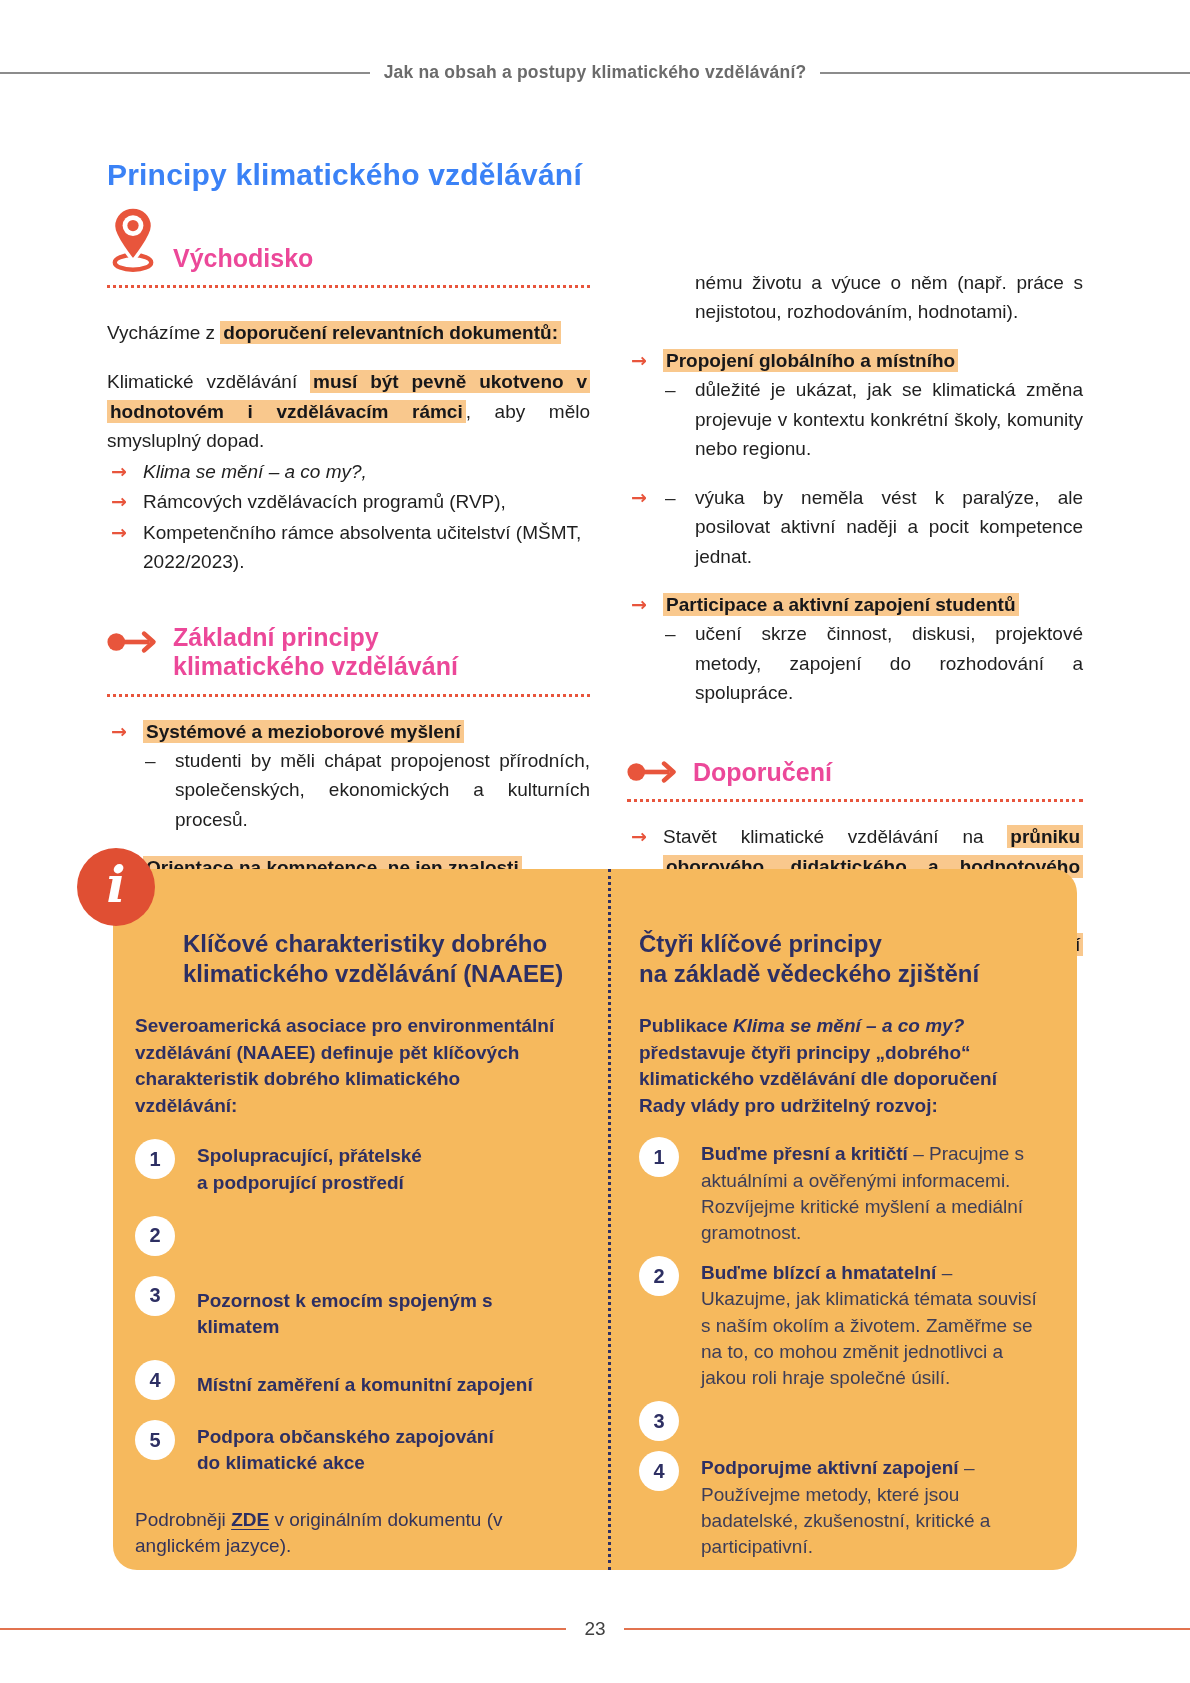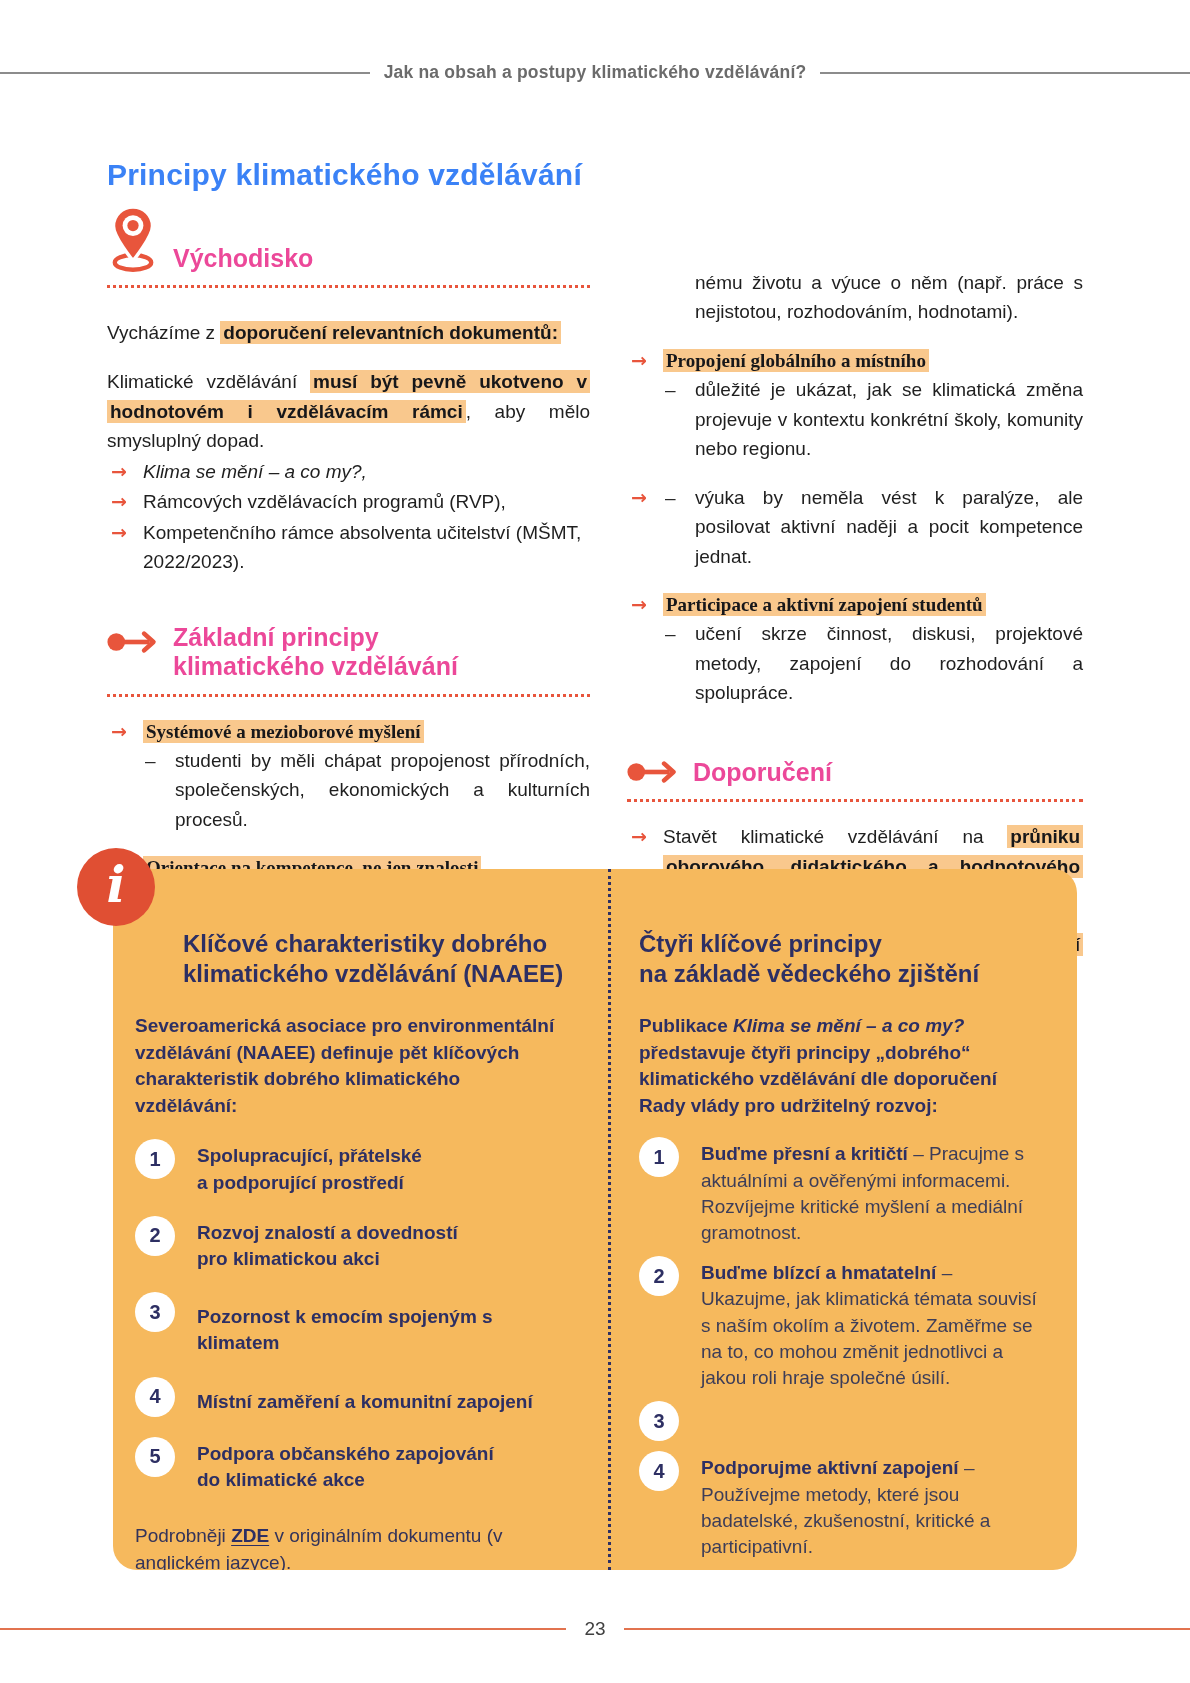--- a/index.html
+++ b/index.html
@@ -49,21 +49,21 @@
     background:#f9c88d; font-weight:800; color:#17171a;
     padding:1px 3px; box-decoration-break:clone; -webkit-box-decoration-break:clone;
   }
   .arrow-item { position:relative; padding-left:36px; font-size:19px; line-height:1.55;margin-top:19px; }
   .arrow-item .ar {
     position:absolute; left:4px; top:0;
     color:#e8553c; font-weight:700; font-family:"DejaVu Sans", sans-serif;
   }
   .doc-line { margin-top:1px; }
   .it { font-style:italic; }
-  .item-title { display:inline;font-family:Liberation Serif, serif; }
+  .item-title { display:inline; }
   .sub-item { position:relative; padding-left:32px; text-align:justify; }
   .sub-item .dash { position:absolute; left:2px; top:0; color:#2a2a2a; } .gap20{margin-top:20px;}
   .gap30{margin-top:30px;} .gap46{margin-top:46px;} .gap50{margin-top:50px;}
   
   .infobox {
     position:absolute; top:869px; left:113px; width:964px; height:701px;
     background:#f6b95d; border-radius:24px;
     display:grid; grid-template-columns:495px 469px;
     color:#2d2f63;
   }
@@ -251,22 +251,20 @@
 klimatického vzdělávání (NAAEE)</h3>
       <p class="ib-intro">Severoamerická asociace pro environmentální vzdělávání (NAAEE) definuje pět klíčových charakteristik dobrého klimatického vzdělávání:</p>
 
       <div class="ib-item">
         <div class="num-badge">1</div>
         <div class="ib-item-title">Spolupracující, přátelské
 a podporující prostředí</div>
       </div>
       <div class="ib-item">
         <div class="num-badge">2</div>
-        <div class="ib-item-title">Rozvoj znalostí a dovedností
-pro klimatickou akci</div>
       </div>
       <div class="ib-item">
         <div class="num-badge">3</div>
         <div class="ib-item-title" style="margin-top:8px;">Pozornost k emocím spojeným s klimatem</div>
       </div>
       <div class="ib-item">
         <div class="num-badge">4</div>
         <div class="ib-item-title" style="margin-top:8px;">Místní zaměření a komunitní zapojení</div>
       </div>
       <div class="ib-item">

